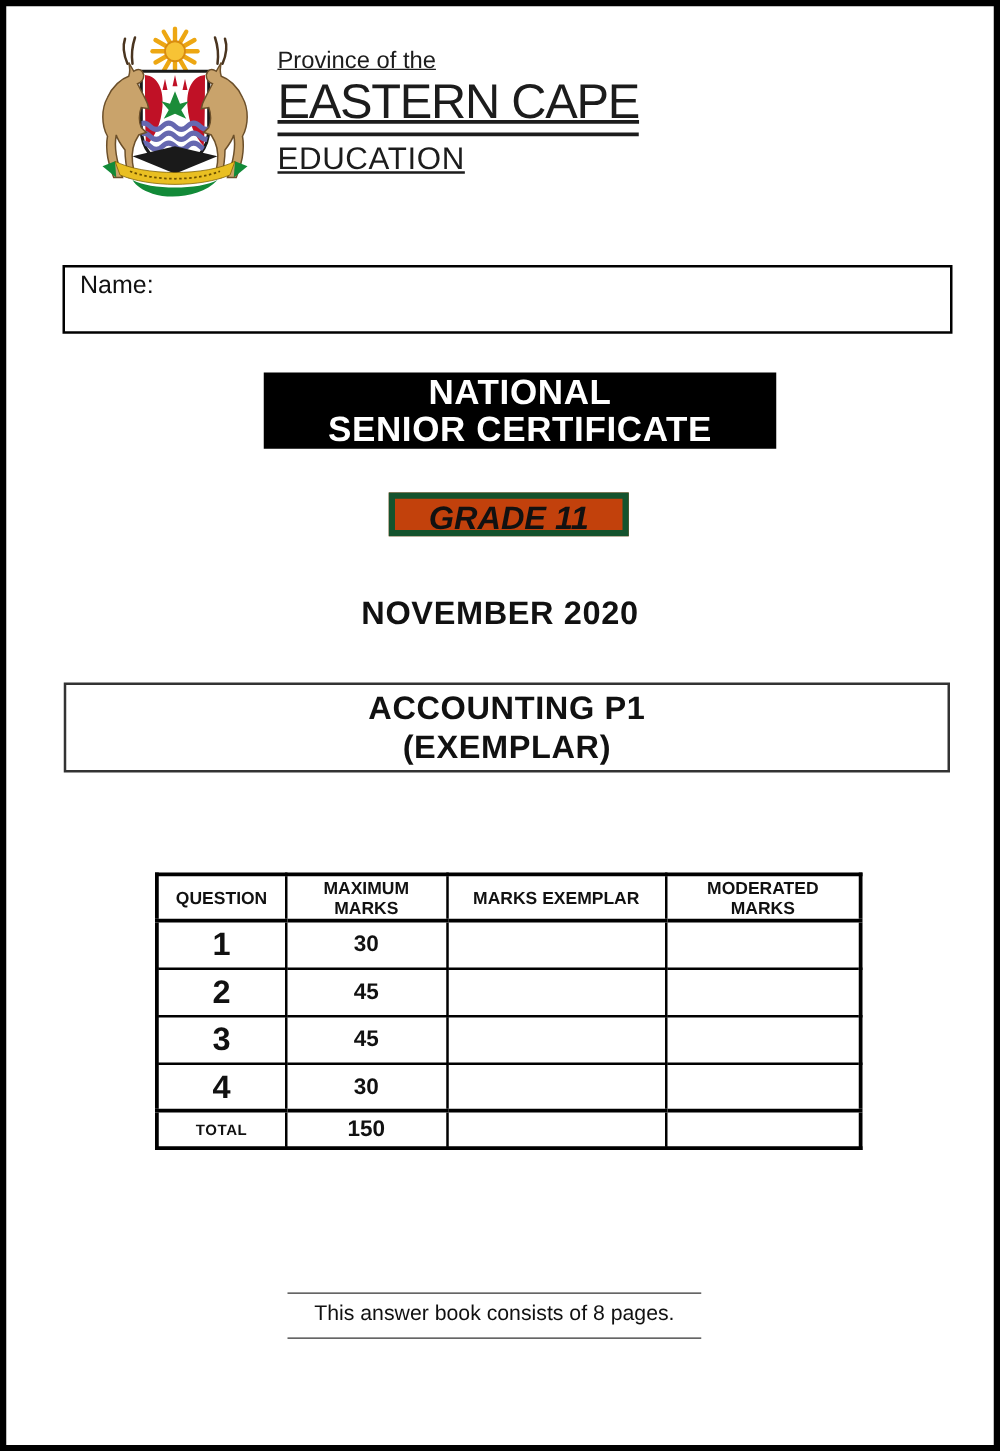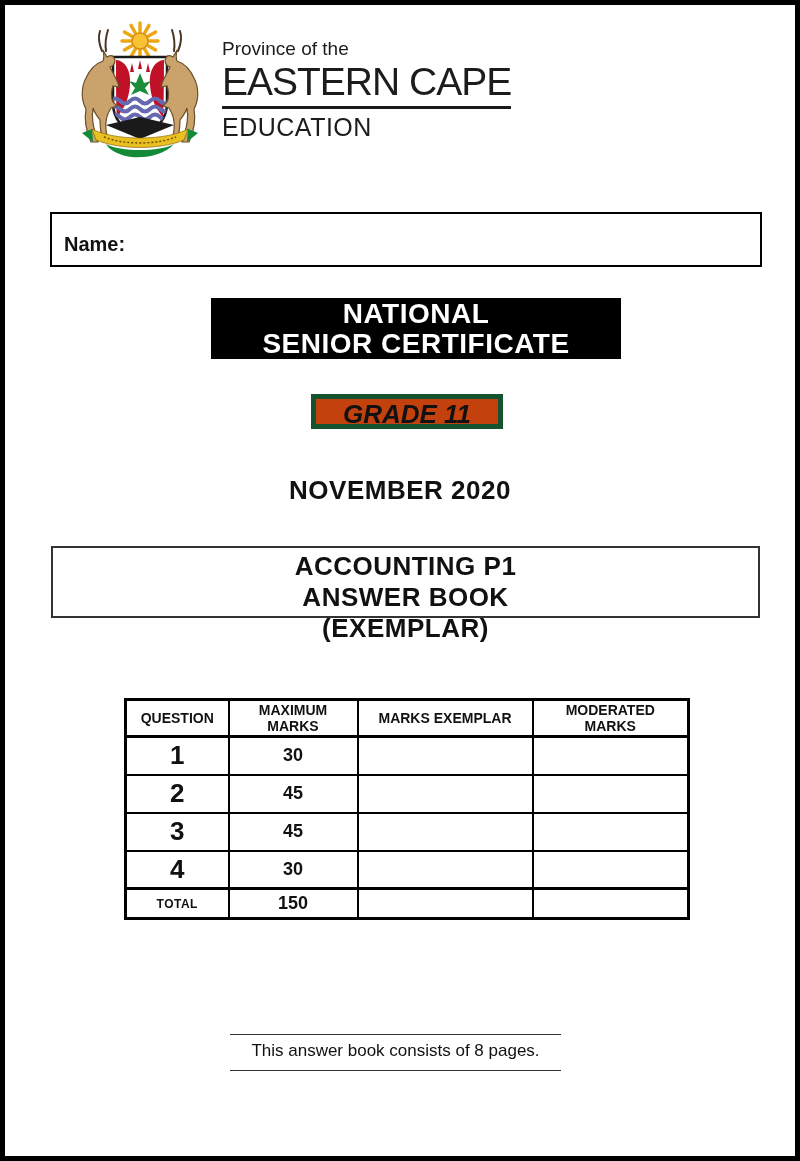--- a/index.html
+++ b/index.html
@@ -7,31 +7,31 @@
   body { font-family:"Liberation Sans", sans-serif; color:#111; }
   .page {
     position:relative;
     width:800px; height:1161px;
     background:#ffffff;
     border:5px solid #000;
     overflow:hidden;
   }
   
   .emblem { position:absolute; left:54px; top:16px; }
-  .logo-text { position:absolute; left:217px; top:33px; width:fit-content; color:#1c1c1c; }
+  .logo-text { position:absolute; left:217px; top:33px; width:fit-content; color:#1c1c1c;text-decoration:underline; }
   .lt-province { font-size:19px; line-height:22px; }
   .lt-name { font-size:39px; line-height:42px; letter-spacing:-1px; margin-top:1px; white-space:nowrap; }
   .lt-rule { height:3px; background:#1c1c1c; margin:3px 0 4px 0; }
   .lt-dept { font-size:25px; line-height:28px; letter-spacing:0.5px; }
   
   .name-box {
     position:absolute; left:45px; top:207px; width:712px; height:55px;
     border:2px solid #000; background:#fff;
   }
-  .name-label { margin:19px 0 0 12px; font-weight:bold; font-size:20px; }
+  .name-label { margin:3px 0 0 12px; font-weight:normal; font-size:20px; }
   
   .nsc-banner {
     position:absolute; left:206px; top:293px; width:410px; height:61px;
     text-align:center; font-weight:bold; font-size:28px; line-height:30px;
     letter-spacing:0.5px; padding-top:1px;
   }
   
   .grade-box {
     position:absolute; left:306px; top:389px; width:192px; height:35px;
     border:5px solid #14532d; background:#c2410c;
@@ -153,21 +153,20 @@
     <div>NATIONAL</div>
     <div>SENIOR CERTIFICATE</div>
   </div>
 
   <div class="grade-box">GRADE 11</div>
 
   <div class="session">NOVEMBER 2020</div>
 
   <div class="subject-box">
     <div>ACCOUNTING P1</div>
-    <div>ANSWER BOOK</div>
     <div>(EXEMPLAR)</div>
   </div>
 
   <table class="marks-table">
     <thead>
       <tr>
         <th class="col-q">QUESTION</th>
         <th class="col-mm">
           <span style="display:block">MAXIMUM</span>
           <span style="display:block">MARKS</span>

